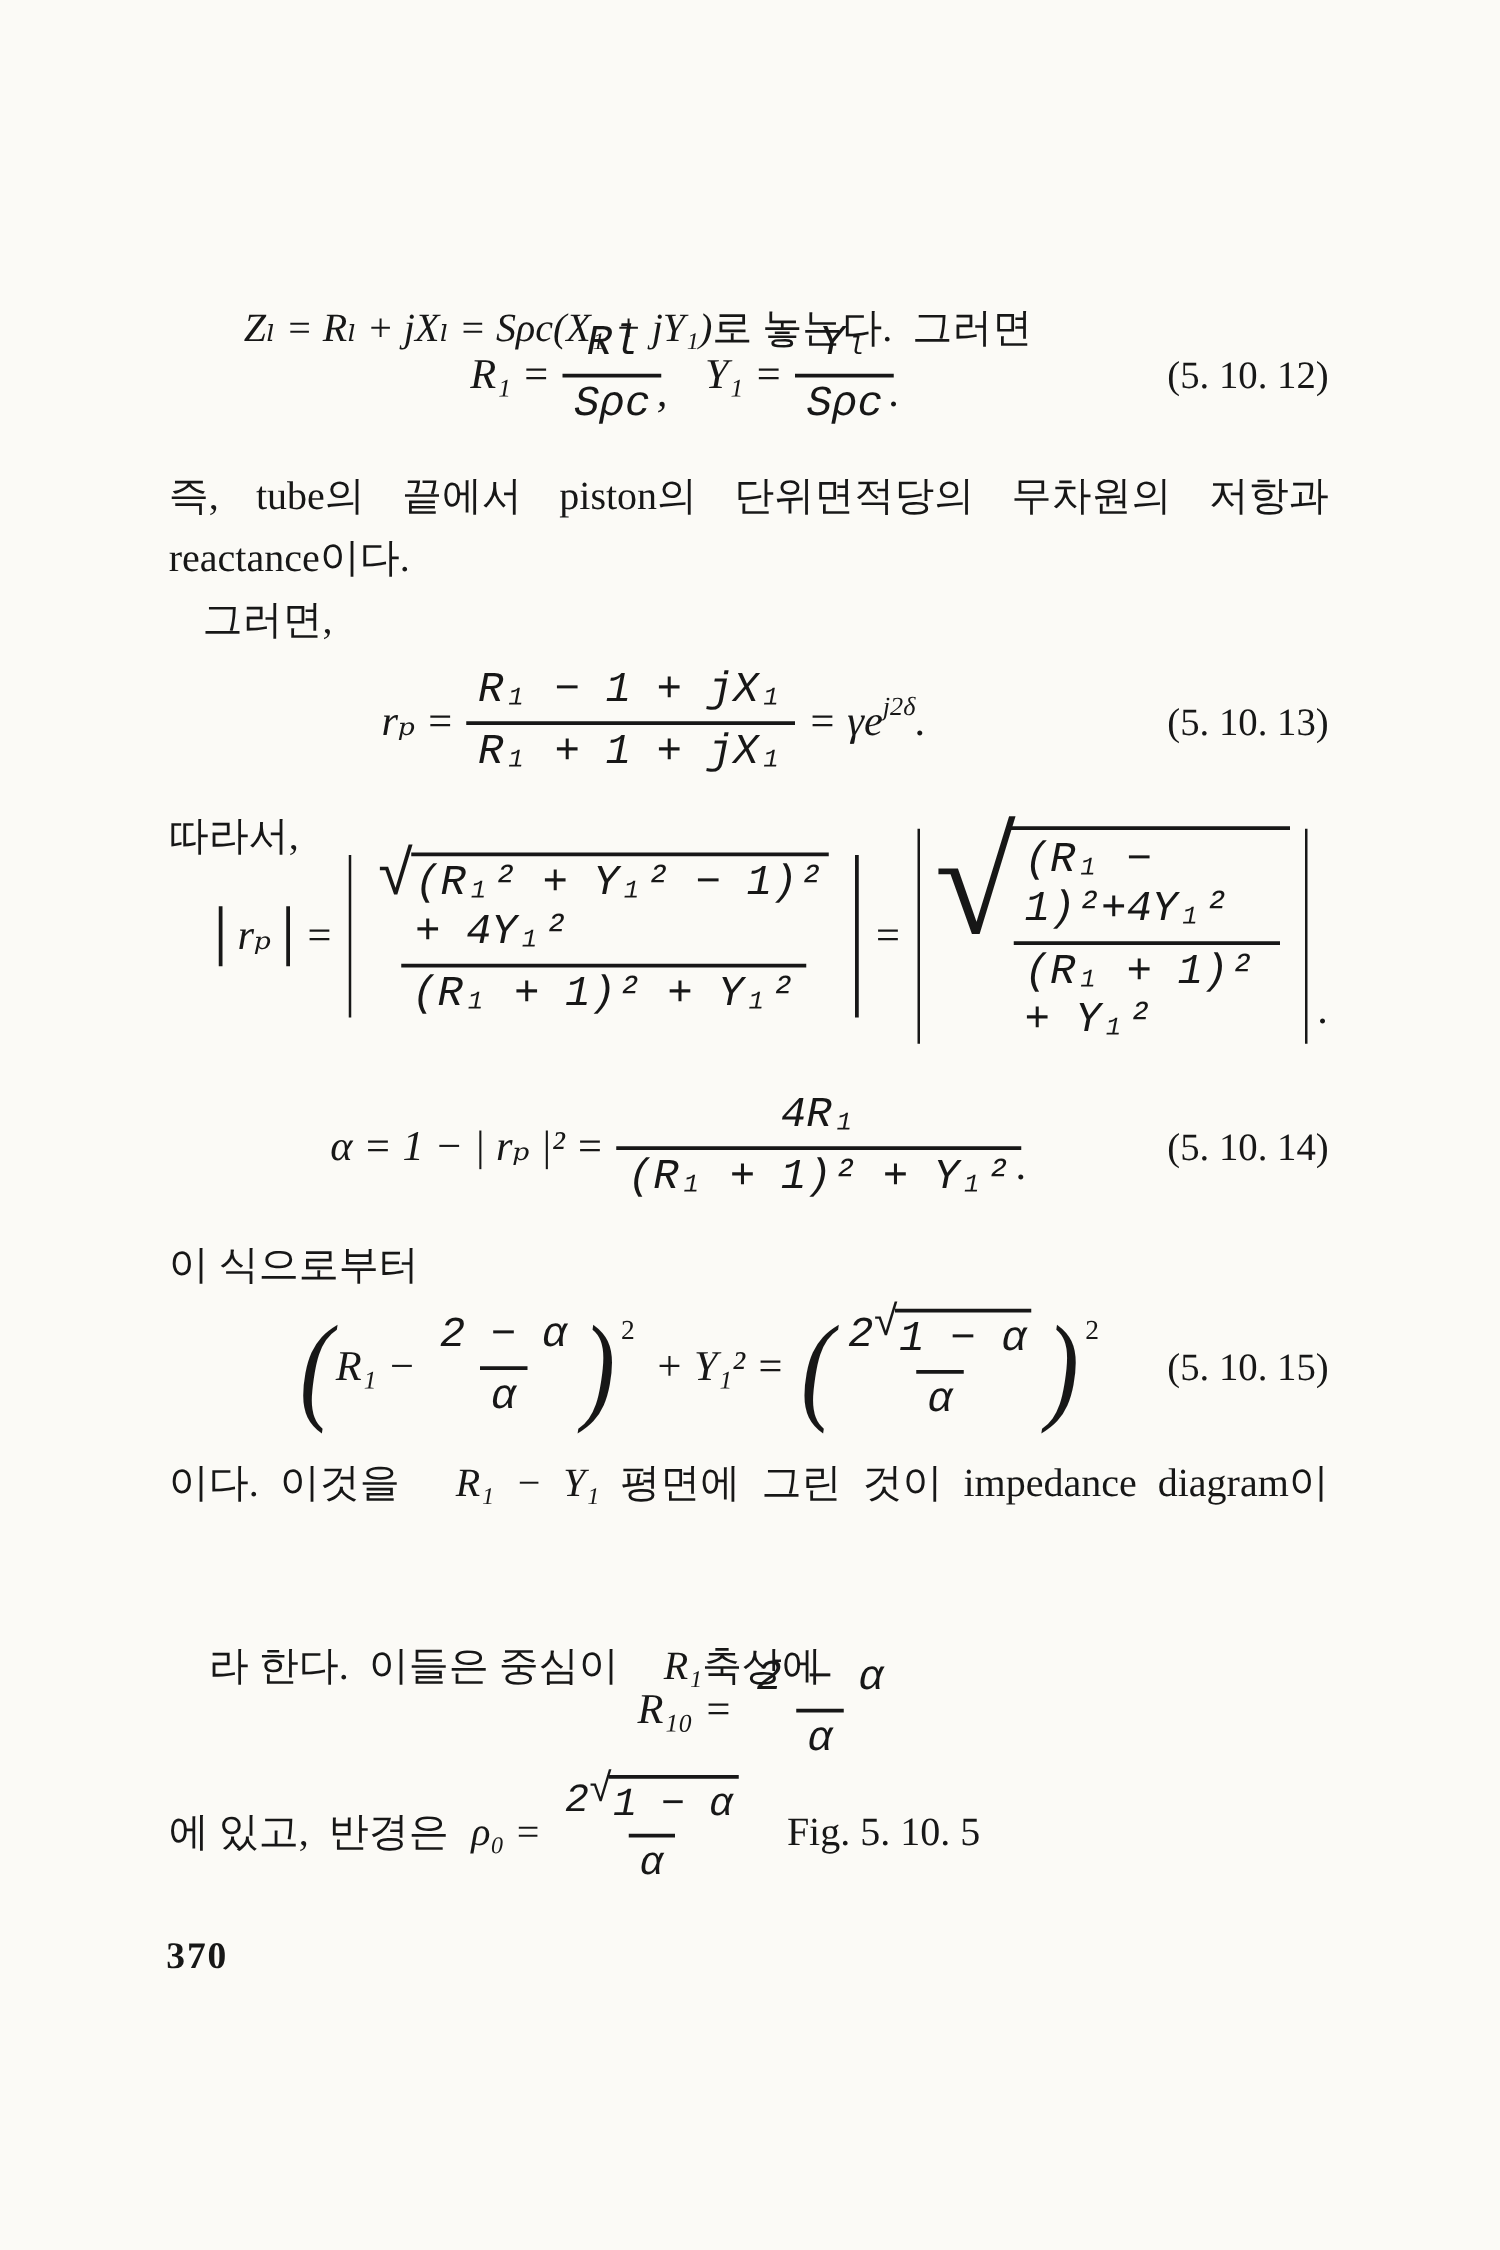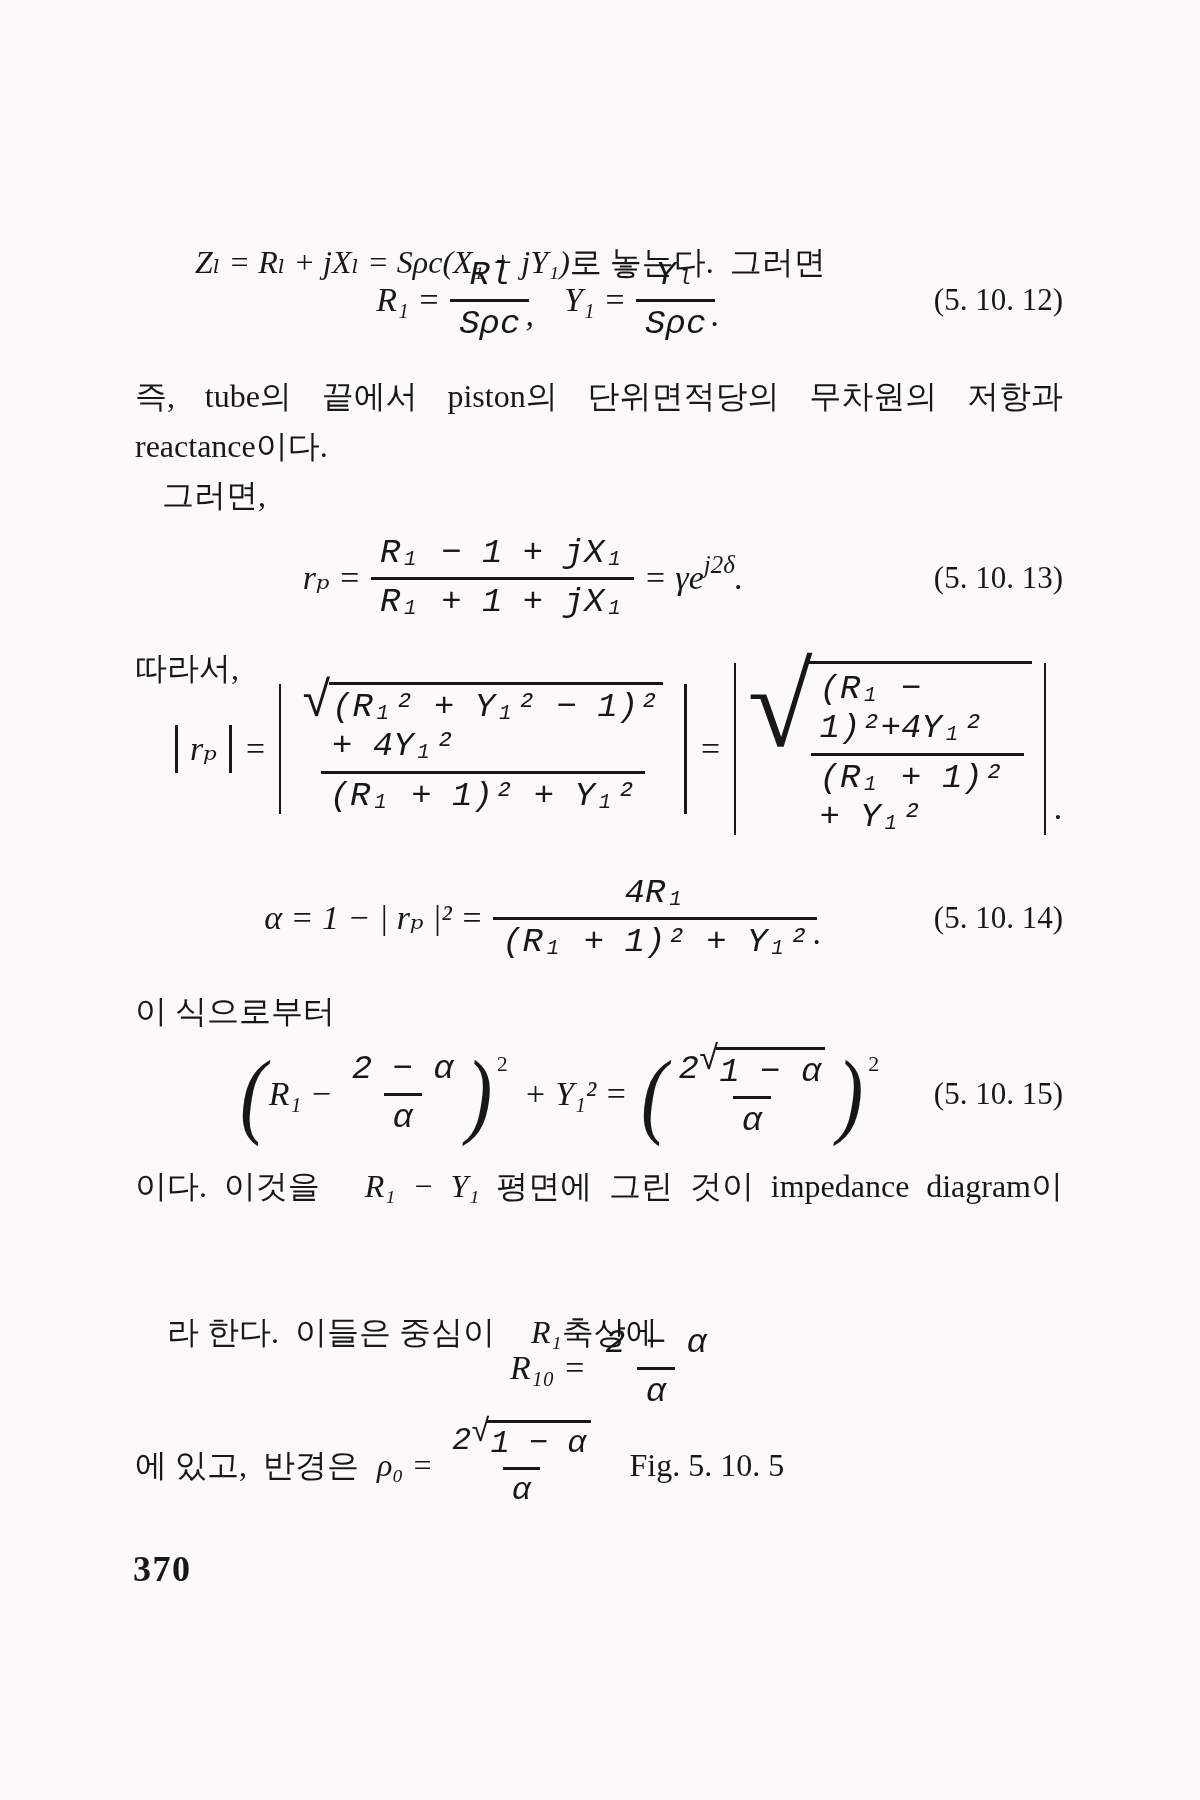--- a/index.html
+++ b/index.html
@@ -26,42 +26,42 @@
     font-size:34px; line-height:1.15;
   }
   .eq .eqnum { position:absolute; right:0; top:50%; transform:translateY(-50%); font-size:31px;margin-left:48px; }
   .row { display:inline-flex; align-items:center; }
 
   .frac { display:inline-flex; flex-direction:column; align-items:center;font-family:Liberation Mono, monospace; }
   .frac .num { padding:0 9px 4px; display:inline-flex; align-items:center; }
   .frac .den { border-top:3px solid var(--ink); padding:3px 9px 0; display:inline-flex; align-items:center; }
 
   .low { align-self:flex-end; margin:0 0 10px -4px; }
-  .sup { font-size:25px; position:relative; top:-13px; }
+  .sup { font-size:21px; position:relative; top:-13px; }
   .psup { font-size:22px; align-self:flex-start; margin:4px 0 0 2px; font-style:normal; }
 
   .abar { width:3px; background:var(--ink); align-self:stretch; margin:2px 12px; }
 
   
   .sqrt { display:inline-flex; align-items:stretch; }
   .sqrt .sign { line-height:0.82; align-self:flex-start; margin-right:-3px; }
   .sqrt .rad { border-top:3px solid var(--ink); padding:3px 4px 0 3px; }
 
   
   .sqrt-med .sign { font-size:50px; }
   
   .bigroot { display:inline-flex; align-items:stretch; }
   .bigroot .sign { font-size:118px; line-height:0.78; align-self:flex-start; margin-right:-6px; }
   .bigroot .radbox { border-top:3px solid var(--ink); padding:6px 8px 0 4px; display:flex; align-items:center; }
 
   .bigp { font-size:96px; line-height:0.86; font-weight:400; transform:scaleX(0.82); }
 
   .gap-s { margin-left:10px; } .gap-m { margin-left:16px; } .gap-l { margin-left:30px; }
 
-  .pnum { position:absolute; left:133px; top:1548px; font-size:36px; font-weight:700; letter-spacing:1.5px; }
+  .pnum { position:absolute; left:133px; top:1548px; font-size:30px; font-weight:700; letter-spacing:1.5px; }
 </style>
 </head>
 <body>
 
 <div class="page">
 
   <div class="trow" style="top:193px;">
     <span class="mi">Zₗ = Rₗ + jXₗ = Sρc(X₁ + jY₁)</span><span>로 놓는다.  그러면</span>
   </div>
 

